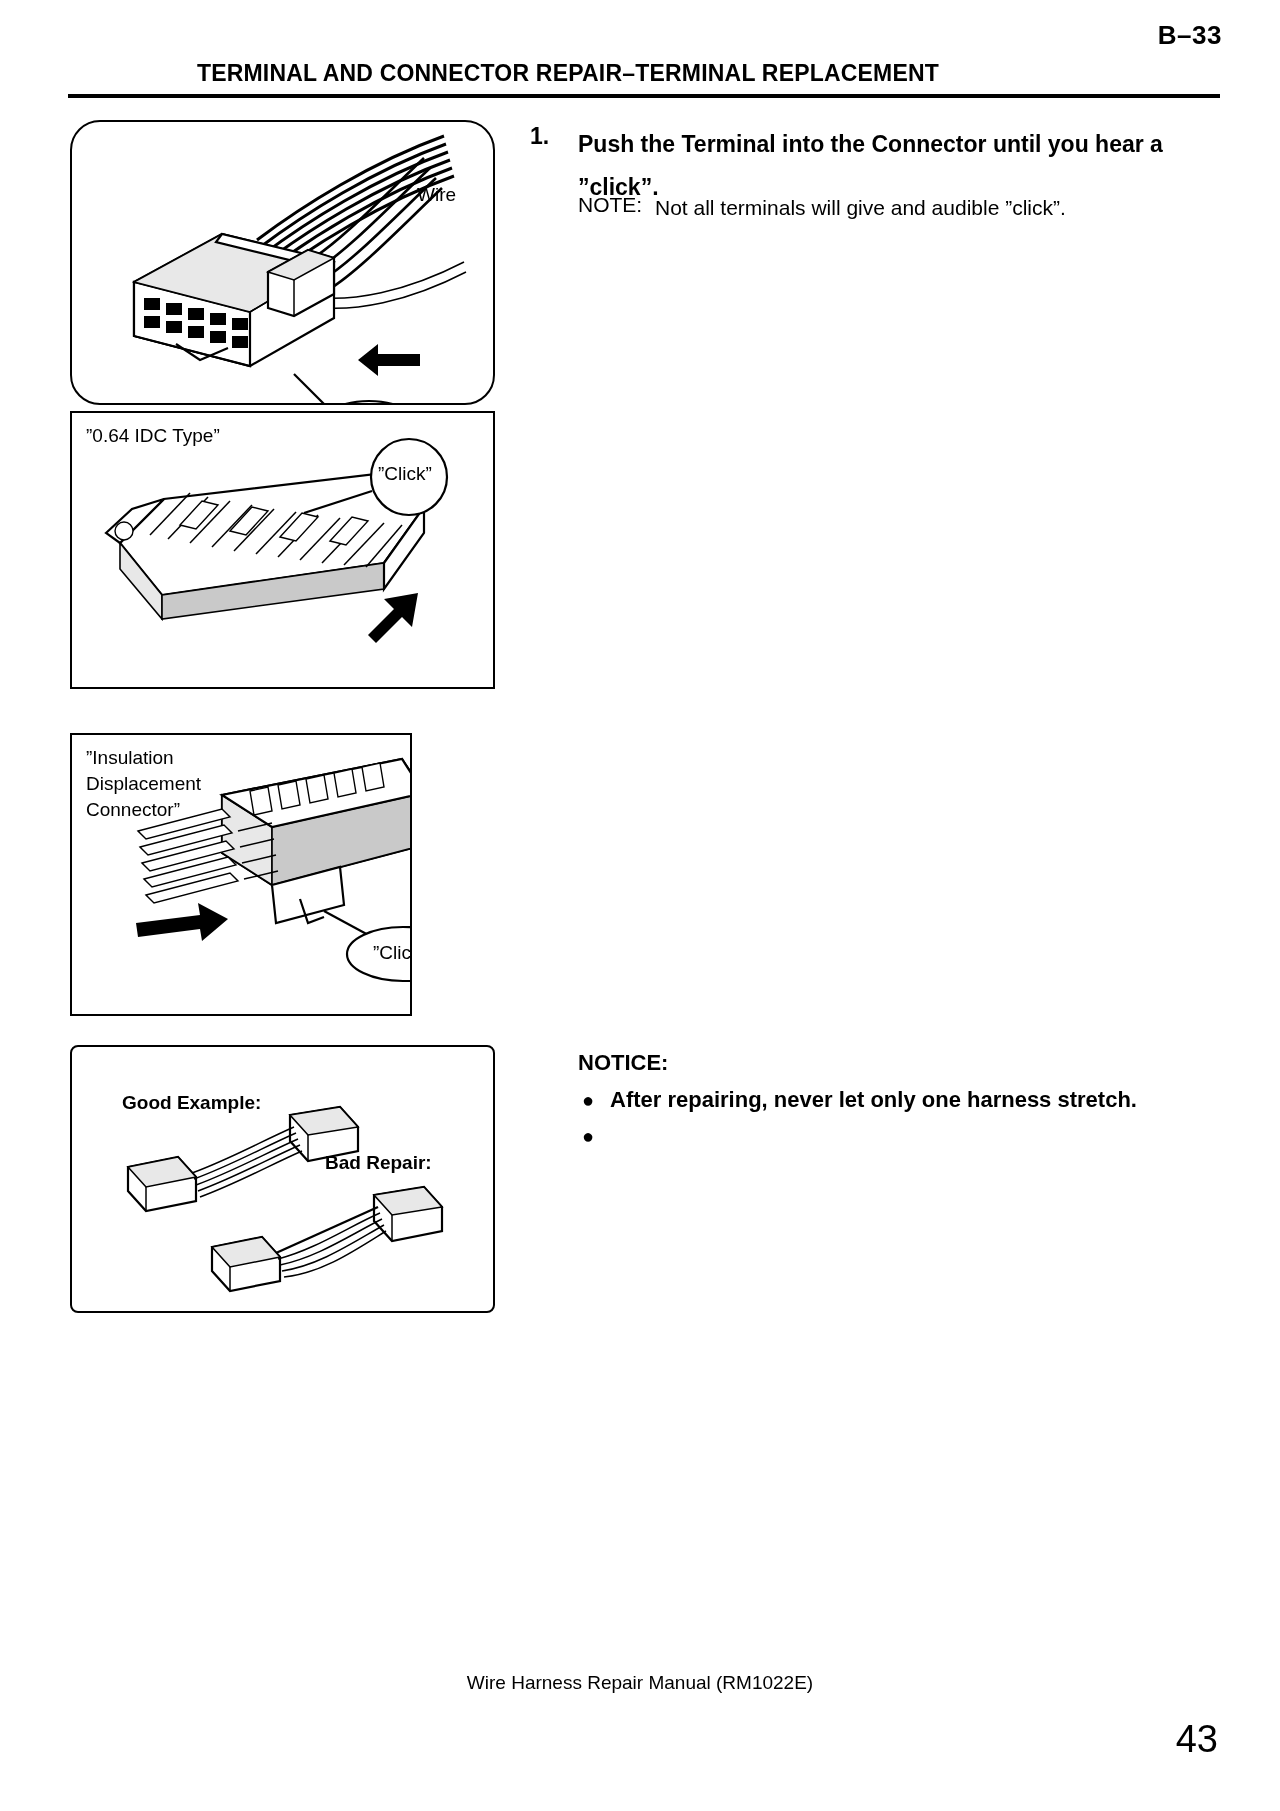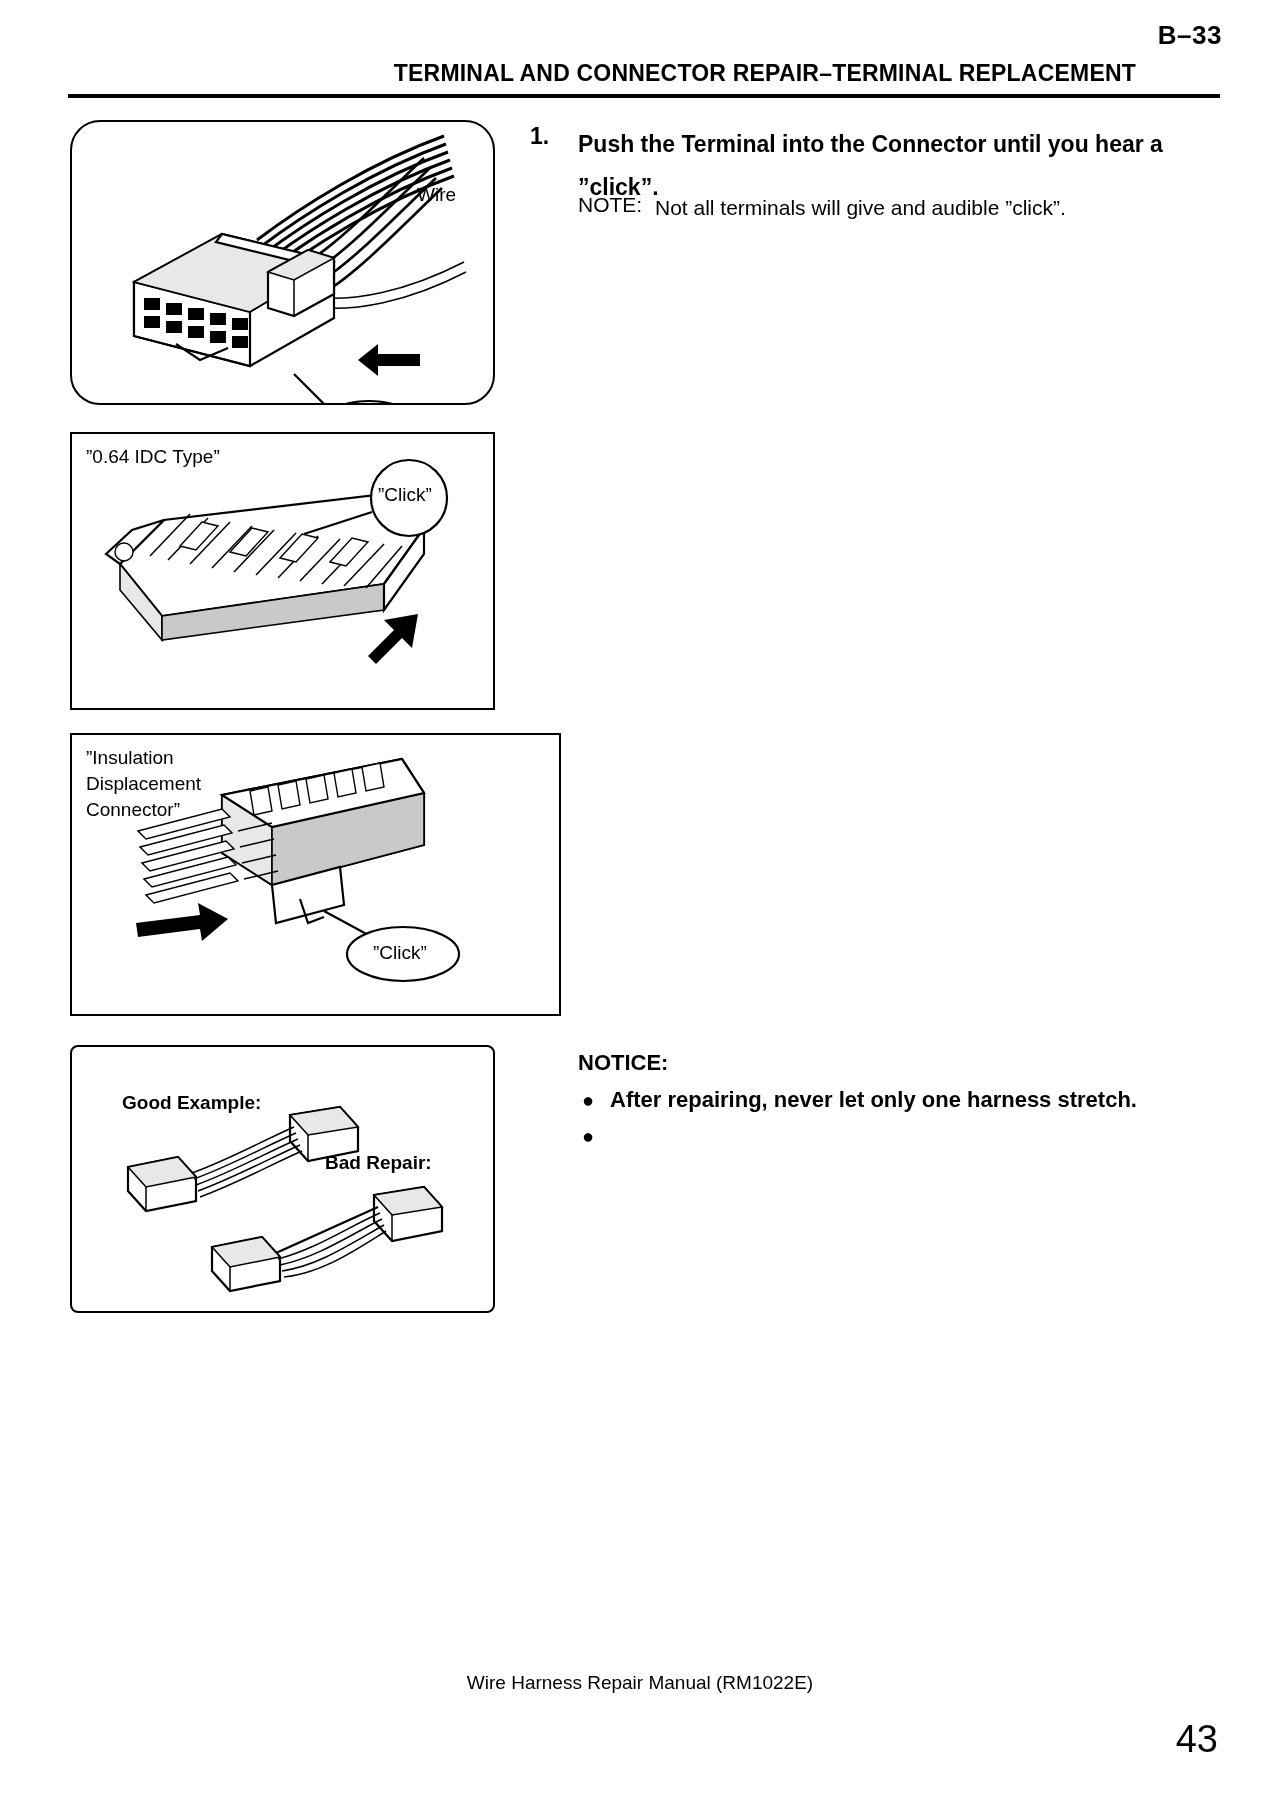--- a/index.html
+++ b/index.html
@@ -23,21 +23,21 @@
     right: 58px;
     font-size: 26px;
     font-weight: bold;
     letter-spacing: 0.5px;
   }
   .doc-title {
     position: absolute;
     top: 60px;
     left: 0;
     width: 1136px;
-    text-align: right;
+    text-align: center;
     font-size: 23px;
     font-weight: bold;
     letter-spacing: 0.2px;
   }
   .title-rule {
     position: absolute;
     top: 94px;
     left: 68px;
     width: 1152px;
     height: 4px;
@@ -46,22 +46,22 @@
 
   
   .figure {
     position: absolute;
     border: 2.5px solid #000;
     background: #fff;
     box-sizing: border-box;
     overflow: hidden;
   }
   #fig1 { left: 70px; top: 120px;  width: 425px; height: 285px; border-radius: 30px; }
-  #fig2 { left: 70px; top: 432px;  width: 425px; height: 278px; }
-  #fig3 { left: 70px; top: 733px;  width: 491px; height: 283px; }
+  #fig2 { left: 70px; top: 411px;  width: 425px; height: 278px; }
+  #fig3 { left: 70px; top: 733px;  width: 342px; height: 283px; }
   #fig4 { left: 70px; top: 1045px; width: 425px; height: 268px; border-radius: 8px; }
 
   .fig-label {
     position: absolute;
     font-size: 19px;
     line-height: 26px;
     white-space: pre-line;
   }
   #fig2 .fig-label { left: 14px; top: 10px; }
   #fig3 .fig-label { left: 14px; top: 10px; }

